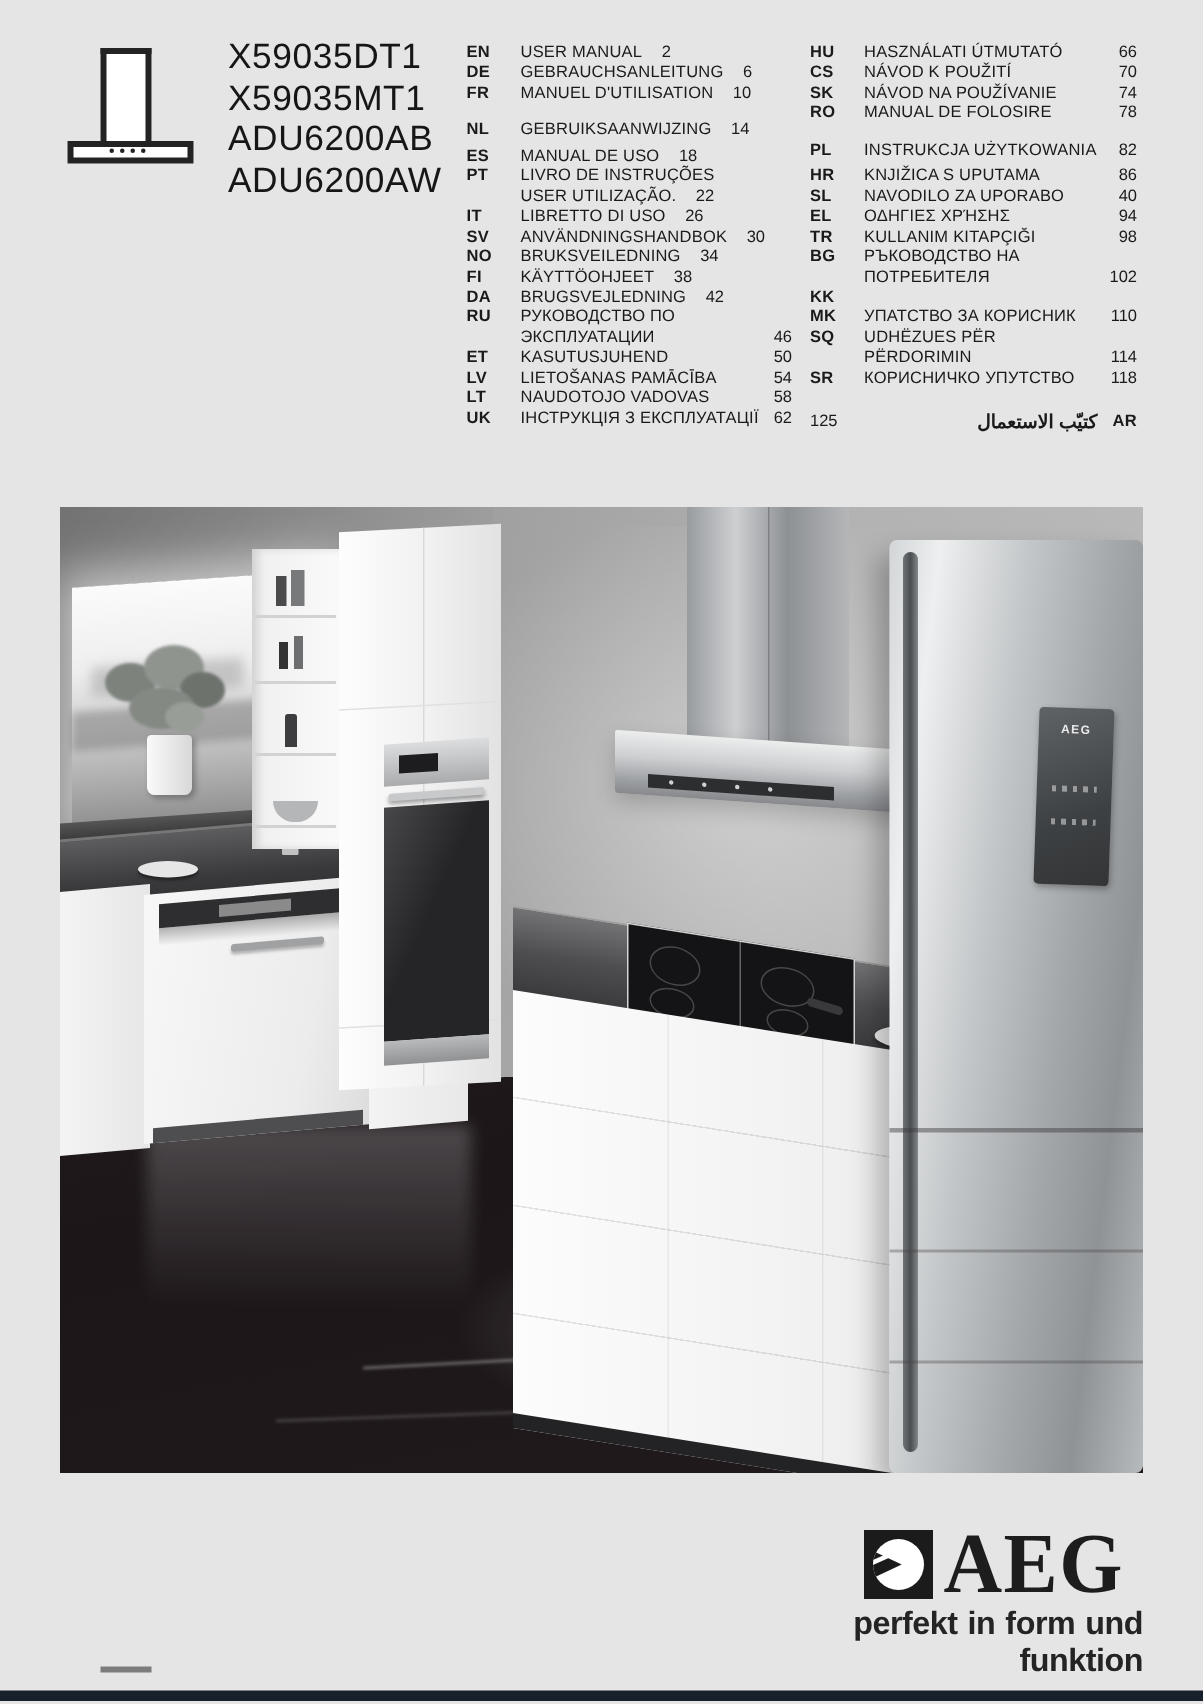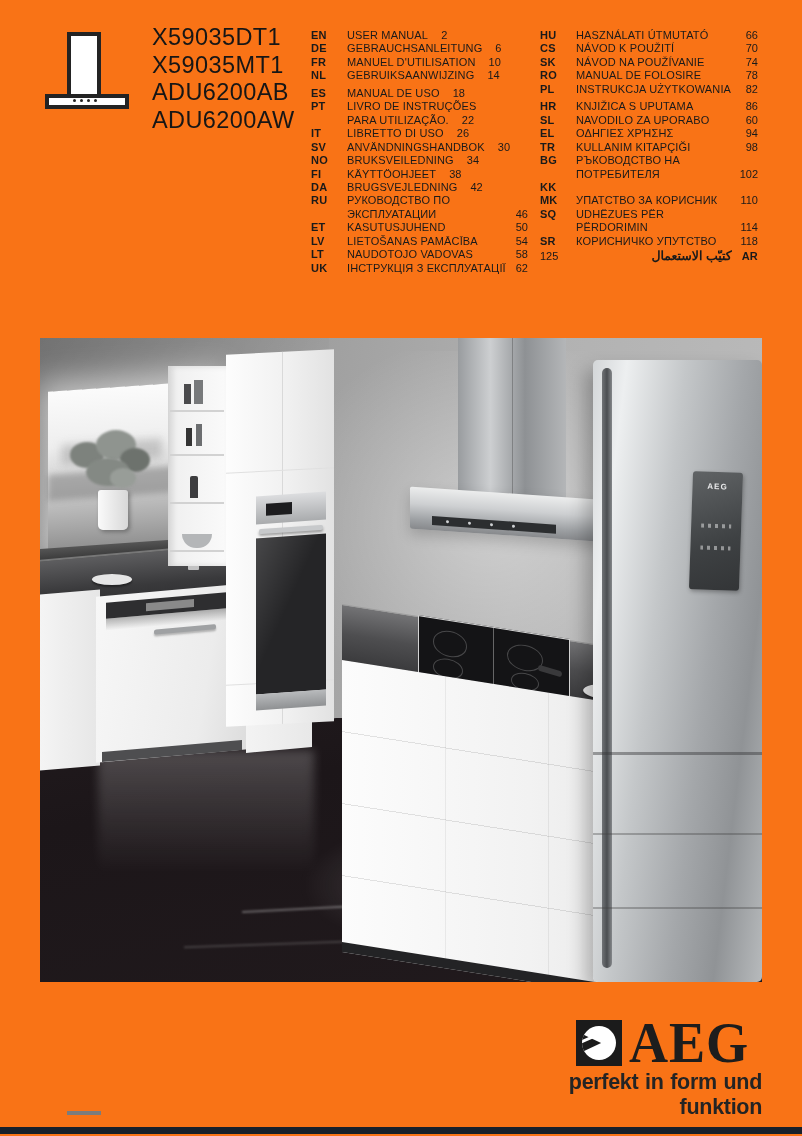--- a/index.html
+++ b/index.html
@@ -1,46 +1,46 @@
 <!DOCTYPE html>
 <html><head>
 <meta charset="utf-8">
 <style>
   * { margin:0; padding:0; box-sizing:border-box; }
   html,body { background:#fff; }
   .page {
-    position:relative; width:802px; height:1136px; background:#f97316;
+    position:relative; width:802px; height:1136px; background:#e5e5e5;
     font-family:"Liberation Sans", sans-serif; color:#111; overflow:hidden;
   }
 
   
   .hood-icon { position:absolute; left:45px; top:32px; width:86px; height:78px; }
   .hood-icon .chimney { position:absolute; left:22px; top:0; width:34px; height:64px;
     background:#fff; border:4px solid #232323; border-bottom:none; }
   .hood-icon .canopy { position:absolute; left:0; top:62px; width:84px; height:15px;
     background:#fff; border:4px solid #232323; }
   .hood-icon .dot { position:absolute; top:67px; width:3px; height:3px; background:#232323; border-radius:50%; }
 
   
   .models { position:absolute; left:152px; top:24px; font-size:23.5px; line-height:27.5px;
     letter-spacing:.4px; color:#161616; }
 
   
   .toc { position:absolute; top:29px; font-size:11px; line-height:13.45px; color:#1a1a1a; }
   .toc-col1 { left:311px; width:217px; }
   .toc-col2 { left:540px; width:218px; }
   .toc-row { display:flex; align-items:flex-start; }
-  .toc-row.gap-after { margin-bottom:4px; }
+  .toc-row.gap-after { margin-bottom:4px;margin-top:11px; }
   .toc-code { width:36px; flex:none; font-weight:bold; letter-spacing:.2px; }
   .toc-main { flex:1; min-width:0; }
   .toc-line { display:flex; }
   .toc-title { white-space:nowrap; letter-spacing:.15px; }
   .toc-num.inline { margin-left:13px; }
   .toc-num.right { margin-left:auto; }
-  .toc-rtl { margin-top:2px; }
+  .toc-rtl { margin-top:16px; }
   .toc-rtl .toc-num { flex:none; }
   .toc-rtl .toc-title-ar { margin-left:auto; direction:rtl; font-weight:bold; font-size:12.5px; line-height:13px; }
   .toc-rtl .toc-code { width:auto; margin-left:10px; }
 
   
   .photo { position:absolute; left:40px; top:338px; width:722px; height:644px; overflow:hidden;
     background:linear-gradient(100deg,#8b8b8b 0%,#9d9d9d 30%,#b2b2b2 62%,#bcbcbc 100%); }
   .photo * { position:absolute; }
   .wall-glow { left:30%; top:2%; width:60%; height:60%;
     background:radial-gradient(ellipse at 55% 45%, rgba(255,255,255,.38), rgba(255,255,255,0) 65%); }
@@ -262,21 +262,21 @@
           </span>
         </span>
       </div>
       <div class="toc-row">
         <span class="toc-code">PT</span>
         <span class="toc-main">
           <span class="toc-line">
             <span class="toc-title">LIVRO DE INSTRUÇÕES</span>
           </span>
           <span class="toc-line">
-            <span class="toc-title">PARA UTILIZAÇÃO.</span>
+            <span class="toc-title">USER UTILIZAÇÃO.</span>
             <span class="toc-num inline">22</span>
           </span>
         </span>
       </div>
       <div class="toc-row">
         <span class="toc-code">IT</span>
         <span class="toc-main">
           <span class="toc-line">
             <span class="toc-title">LIBRETTO DI USO</span>
             <span class="toc-num inline">26</span>
@@ -421,21 +421,21 @@
             <span class="toc-title">KNJIŽICA S UPUTAMA</span>
             <span class="toc-num right">86</span>
           </span>
         </span>
       </div>
       <div class="toc-row">
         <span class="toc-code">SL</span>
         <span class="toc-main">
           <span class="toc-line">
             <span class="toc-title">NAVODILO ZA UPORABO</span>
-            <span class="toc-num right">60</span>
+            <span class="toc-num right">40</span>
           </span>
         </span>
       </div>
       <div class="toc-row">
         <span class="toc-code">EL</span>
         <span class="toc-main">
           <span class="toc-line">
             <span class="toc-title">ΟΔΗΓΙΕΣ ΧΡΉΣΗΣ</span>
             <span class="toc-num right">94</span>
           </span>

